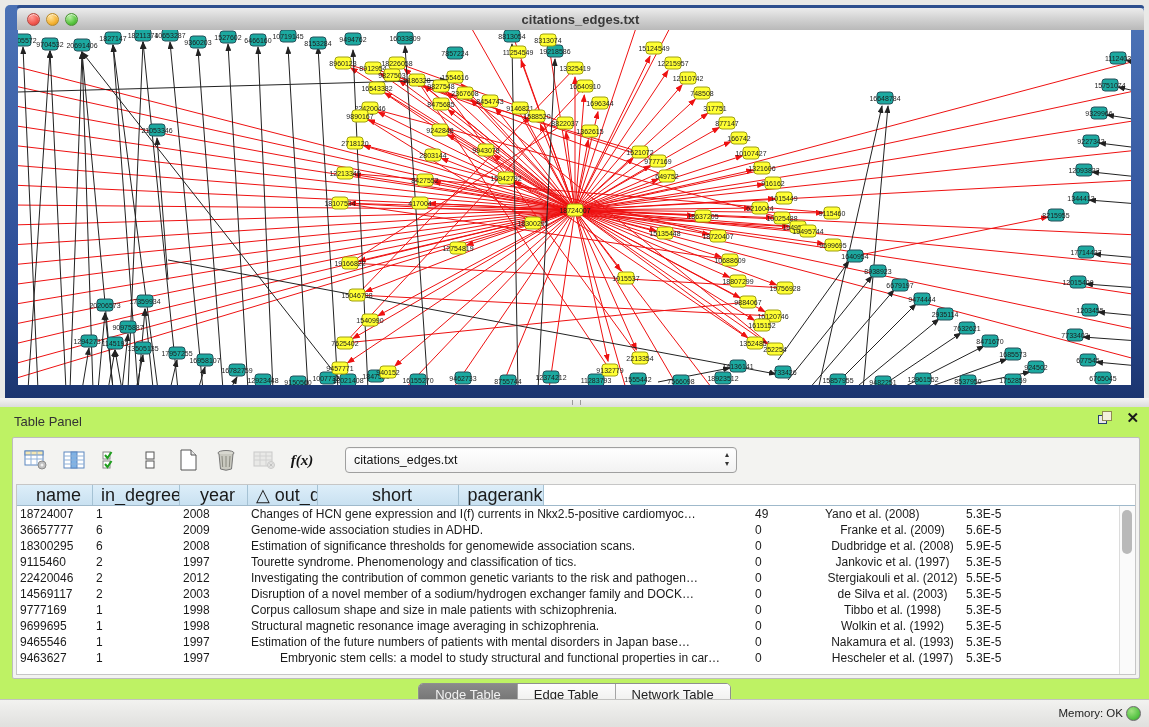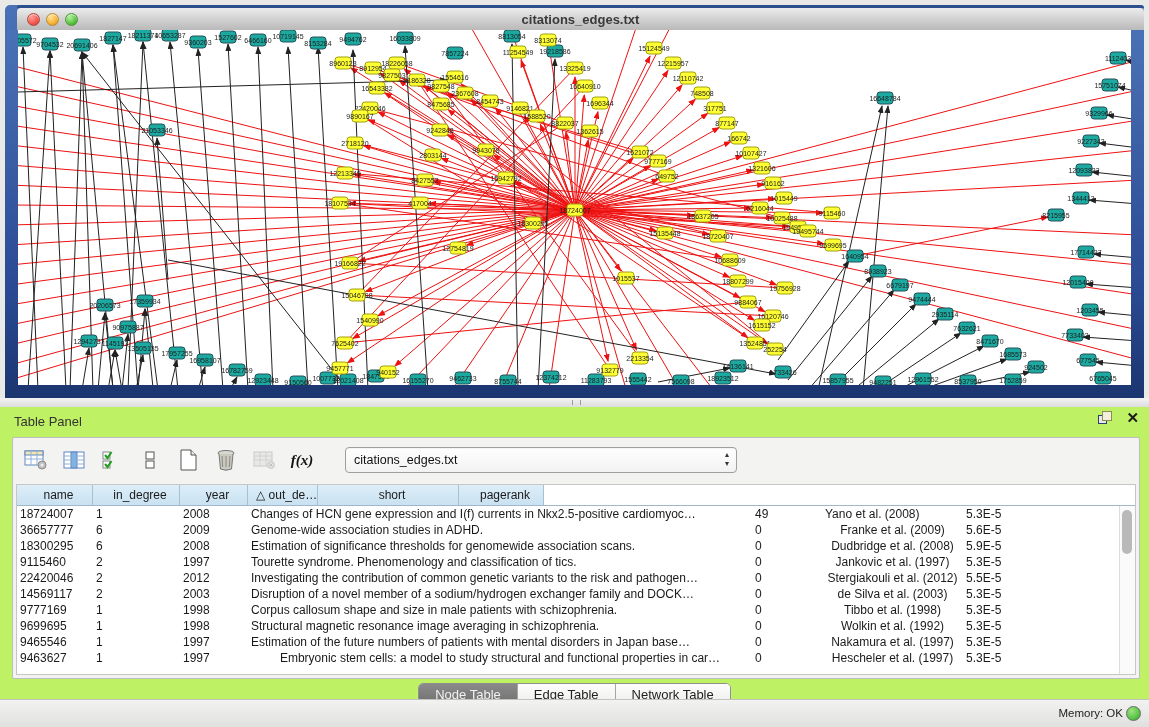--- a/index.html
+++ b/index.html
@@ -53,21 +53,21 @@
   .fx{font-family:"Liberation Serif",serif;font-style:italic;font-weight:bold;font-size:15px;color:#111;}
   .dropdown{width:390px;height:24px;margin-left:18px;background:linear-gradient(#ffffff,#f2f2f2);
       border:1px solid #9f9f9f;border-radius:4px;display:flex;align-items:center;position:relative;
       box-shadow:inset 0 1px 1px rgba(0,0,0,.05);}
   .dropdown .val{margin-left:8px;font-size:12.5px;color:#111;}
   .dd-arrows{position:absolute;right:7px;top:2px;display:flex;flex-direction:column;line-height:9px;
       font-size:8px;color:#333;text-align:center;}
 
   .table-wrap{position:absolute;left:3px;right:3px;top:46px;bottom:3px;background:#ffffff;border:1px solid #c6c6c6;overflow:hidden;}
   .thead{display:flex;height:20px;border-bottom:1px solid #9fb9cb;}
-  .th{box-sizing:border-box;height:20px;line-height:20px;font-size:12px;color:#1a1a1a;text-align:center;
+  .th{box-sizing:border-box;height:20px;line-height:20px;font-size:18px;color:#1a1a1a;text-align:center;
       background:linear-gradient(#ddeef9,#c9e1f1);border-right:1px solid #a5c2d4;overflow:hidden;white-space:nowrap;padding-left:8px;}
   .tbody{position:absolute;left:0;right:16px;top:21px;bottom:0;overflow:hidden;}
   .tr{display:flex;height:16px;}
   .td{box-sizing:border-box;font-size:12px;color:#1a1a1a;line-height:16px;white-space:nowrap;overflow:hidden;padding:0 3px;}
   .vscroll{position:absolute;right:0;top:21px;bottom:0;width:15px;background:#fafafa;border-left:1px solid #dcdcdc;}
   .vthumb{position:absolute;left:2px;top:4px;width:10px;height:44px;background:#b9b9b9;border-radius:6px;}
 
   .tabs-row{position:absolute;left:0;right:0;top:276px;display:flex;justify-content:center;}
   .segmented{display:flex;border:1px solid #8f8f8f;border-radius:5px;overflow:hidden;background:#f6f6f4;
       box-shadow:0 1px 1px rgba(255,255,255,.8);}
@@ -1043,21 +1043,21 @@
               <div class="td" style="width: 70px; text-align: left;">0</div>
               <div class="td" style="width: 141px; text-align: center;">Wolkin et al. (1992)</div>
               <div class="td" style="width: 85px; text-align: left;">5.3E-5</div>
             </div>
             <div class="tr">
               <div class="td" style="width: 76px; text-align: left;">9465546</div>
               <div class="td" style="width: 87px; text-align: left;">1</div>
               <div class="td" style="width: 68px; text-align: left;">1997</div>
               <div class="td" style="width: 504px; text-align: left;">Estimation of the future numbers of patients with mental disorders in Japan base…</div>
               <div class="td" style="width: 70px; text-align: left;">0</div>
-              <div class="td" style="width: 141px; text-align: center;">Nakamura et al. (1997)</div>
+              <div class="td" style="width: 141px; text-align: center;">Nakamura et al. (1993)</div>
               <div class="td" style="width: 85px; text-align: left;">5.3E-5</div>
             </div>
             <div class="tr">
               <div class="td" style="width: 76px; text-align: left;">9463627</div>
               <div class="td" style="width: 87px; text-align: left;">1</div>
               <div class="td" style="width: 68px; text-align: left;">1997</div>
               <div class="td" style="width: 504px; text-align: center;">Embryonic stem cells: a model to study structural and functional properties in car…</div>
               <div class="td" style="width: 70px; text-align: left;">0</div>
               <div class="td" style="width: 141px; text-align: center;">Hescheler et al. (1997)</div>
               <div class="td" style="width: 85px; text-align: left;">5.3E-5</div>

